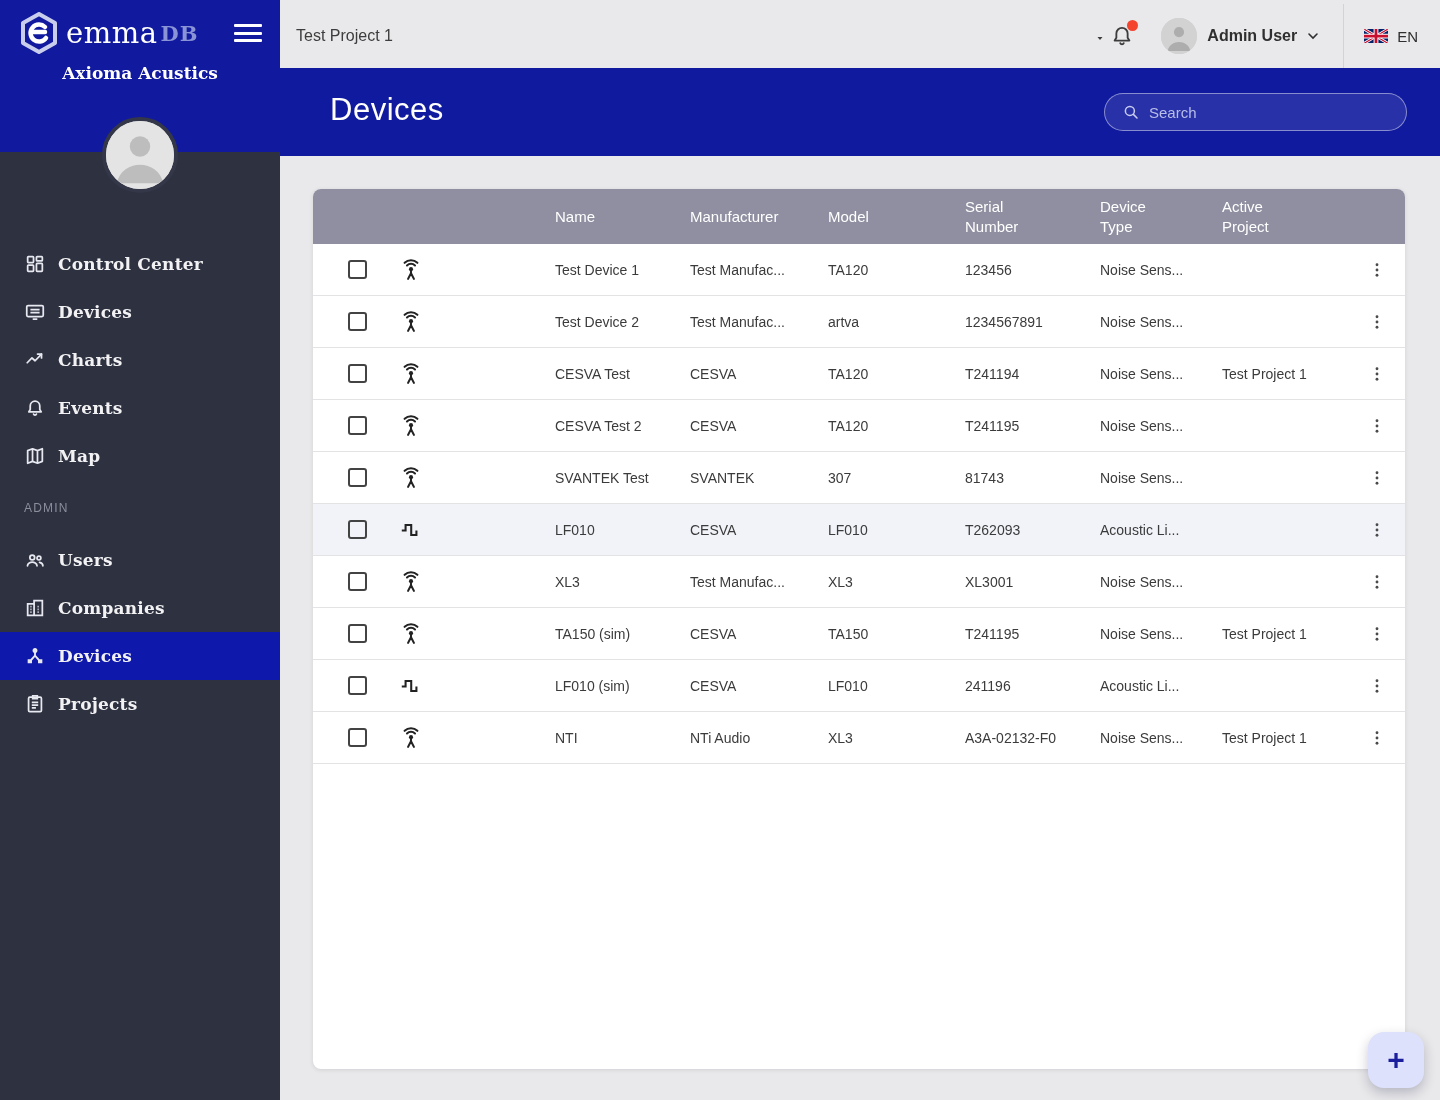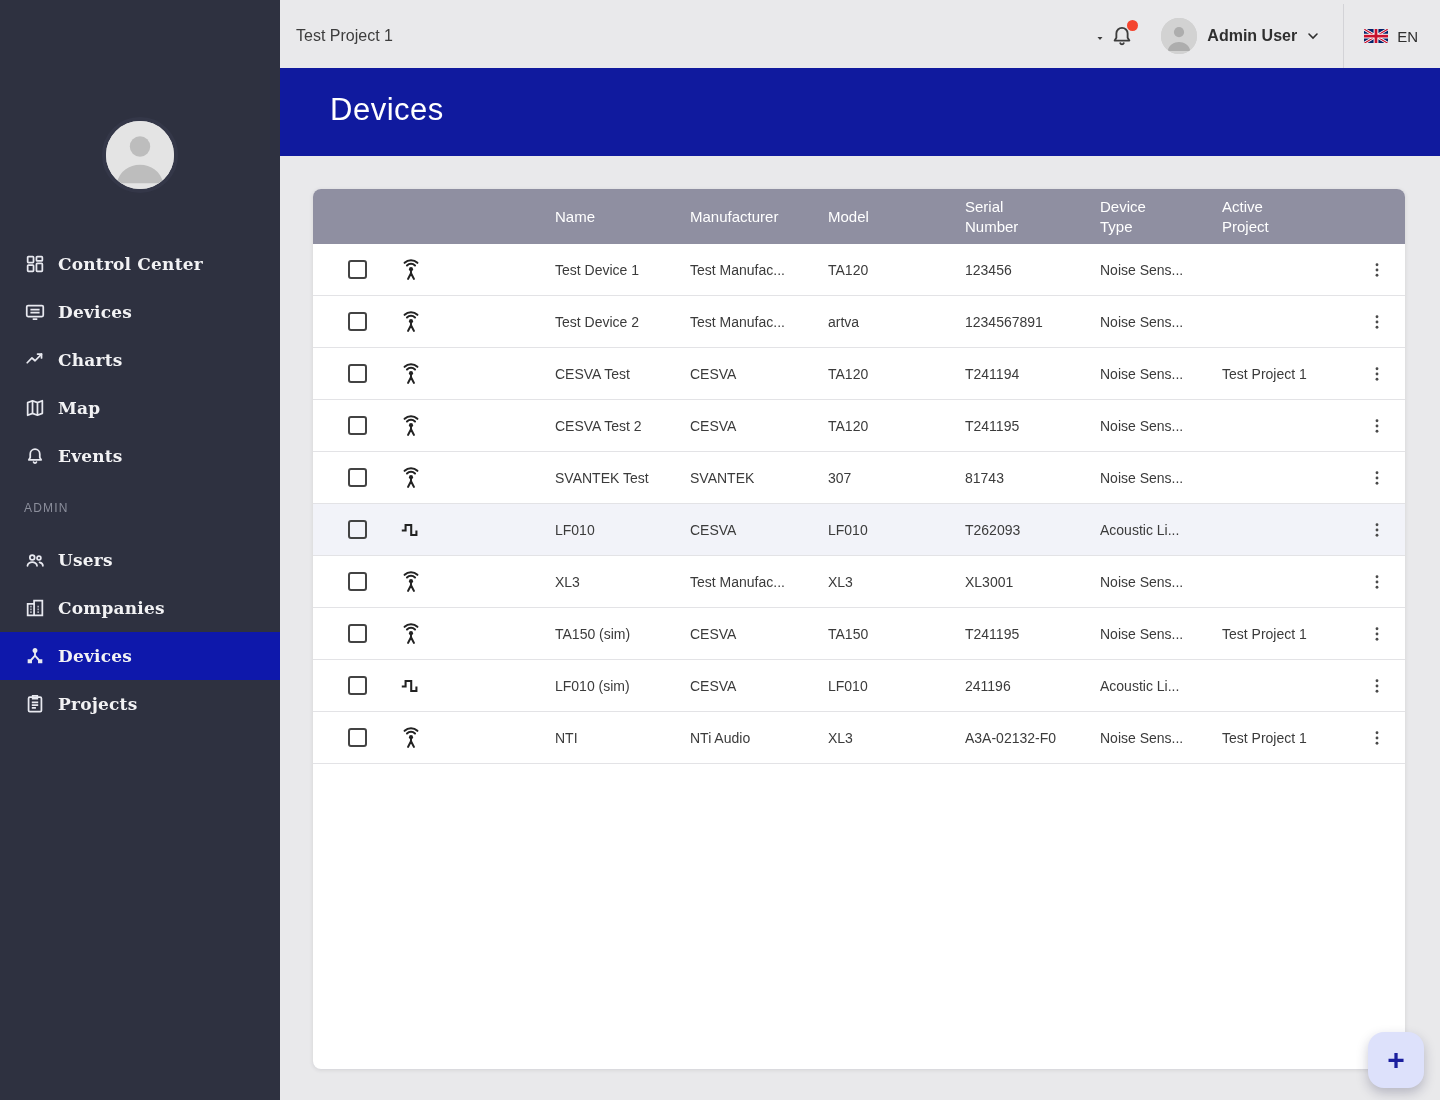--- a/index.html
+++ b/index.html
@@ -80,20 +80,39 @@
   .cell-kebab svg { width:18px; height:18px; }
 
   .fab { position:absolute; right:16px; top:876px; width:56px; height:56px; border-radius:16px; border:none;
     background:#dde1fb; color:#1b1f9e; font-size:30px; font-weight:bold; line-height:56px; text-align:center;
     cursor:pointer; box-shadow:0 5px 12px rgba(30,30,70,0.25); font-family:"Liberation Sans", sans-serif; }
 </style>
 </head>
 <body>
 
 <aside class="sidebar">
+  <div class="sidebar-top">
+    <div class="logo-row">
+      <span class="logo-mark">
+        <svg viewBox="0 0 38 42">
+          <path d="M19 2 L35 11 V31 L19 40 L3 31 V11 Z" fill="none" stroke="#dfe2f5" stroke-width="4" stroke-linejoin="round" opacity="0.9"></path>
+          <path d="M25 15 a8.5 8.5 0 1 0 1 11" fill="none" stroke="#ffffff" stroke-width="4.5" stroke-linecap="round"></path>
+          <path d="M13 20 h12" stroke="#ffffff" stroke-width="4.5" stroke-linecap="round"></path>
+        </svg>
+      </span>
+      <span class="logo-text">emma</span>
+      <span class="logo-suffix">DB</span>
+      <span class="hamburger">
+          <span></span>
+          <span></span>
+          <span></span>
+        </span>
+    </div>
+    <div class="company-name">Axioma Acustics</div>
+  </div>
   <div class="sidebar-avatar">
     <svg viewBox="0 0 24 24">
         <rect width="24" height="24" fill="#e4e4e4"></rect>
         <circle cx="12" cy="9" r="3.6" fill="#bdbdbd"></circle>
         <path d="M3.8 22c.9-4.4 4.4-6.6 8.2-6.6s7.3 2.2 8.2 6.6z" fill="#bdbdbd"></path>
       </svg>
   </div>
 
   <nav class="nav">
     <div id="nav-main">
@@ -125,35 +144,35 @@
             <svg viewBox="0 0 24 24" fill="none" stroke="currentColor" stroke-width="1.9" stroke-linecap="round" stroke-linejoin="round">
               <path d="M3.5 15l5.2-5.2 3.4 3 7-7.3"></path>
               <path d="M14.8 5.5h4.3v4.3"></path>
             </svg>
           </span>
     <span class="nav-label">Charts</span>
   </div>
 
   <div class="nav-item">
     <span class="nav-icon">
-            <svg viewBox="0 0 24 24" fill="none" stroke="currentColor" stroke-width="1.9" stroke-linejoin="round">
-              <path d="M4 6.2l5.3-2.1 5.4 2.1 5.3-2.1v13.7l-5.3 2.1-5.4-2.1L4 19.9zM9.3 4.1v13.7M14.7 6.2v13.7"></path>
-            </svg>
-          </span>
-    <span class="nav-label">Map</span>
-  </div>
-
-  <div class="nav-item">
-    <span class="nav-icon">
             <svg viewBox="0 0 24 24" fill="none" stroke="currentColor" stroke-width="1.9" stroke-linecap="round" stroke-linejoin="round">
               <path d="M6.8 9.7a5.2 5.2 0 0 1 10.4 0v3.9l1.6 2.6H5.2l1.6-2.6z"></path>
               <path d="M10.4 18.6a1.7 1.7 0 0 0 3.2 0"></path>
             </svg>
           </span>
     <span class="nav-label">Events</span>
+  </div>
+
+  <div class="nav-item">
+    <span class="nav-icon">
+            <svg viewBox="0 0 24 24" fill="none" stroke="currentColor" stroke-width="1.9" stroke-linejoin="round">
+              <path d="M4 6.2l5.3-2.1 5.4 2.1 5.3-2.1v13.7l-5.3 2.1-5.4-2.1L4 19.9zM9.3 4.1v13.7M14.7 6.2v13.7"></path>
+            </svg>
+          </span>
+    <span class="nav-label">Map</span>
   </div>
 </div>
     <div class="nav-section-label">ADMIN</div>
     <div id="nav-admin">
   <div class="nav-item">
     <span class="nav-icon">
             <svg viewBox="0 0 24 24" fill="none" stroke="currentColor" stroke-width="1.9" stroke-linecap="round">
               <circle cx="9" cy="9.3" r="2.6"></circle>
               <path d="M3.8 18.4c0-2.9 3.4-4.1 5.2-4.1s5.2 1.2 5.2 4.1"></path>
               <circle cx="16.3" cy="9.9" r="2.1"></circle>
@@ -240,20 +259,29 @@
             <path d="M30 0 V36 M0 18 H60" stroke="#C8102E" stroke-width="7"></path>
           </svg>
         </span>
         <span class="lang-label">EN</span>
       </span>
     </div>
   </div>
 
   <div class="page-header">
     <div class="page-title">Devices</div>
+    <div class="search-pill">
+      <span class="search-icon">
+        <svg viewBox="0 0 24 24" fill="none" stroke="currentColor" stroke-width="2" stroke-linecap="round">
+            <circle cx="10.5" cy="10.5" r="6"></circle>
+            <path d="M15.2 15.2 20 20"></path>
+          </svg>
+      </span>
+      <input class="search-input" type="text" placeholder="Search" style="">
+    </div>
   </div>
 
   <div class="content">
     <div class="table-card">
       <div class="tgrid thead">
         <span class="th"></span>
         <span class="th"></span>
         <span class="th">Name</span>
         <span class="th">Manufacturer</span>
         <span class="th">Model</span>

